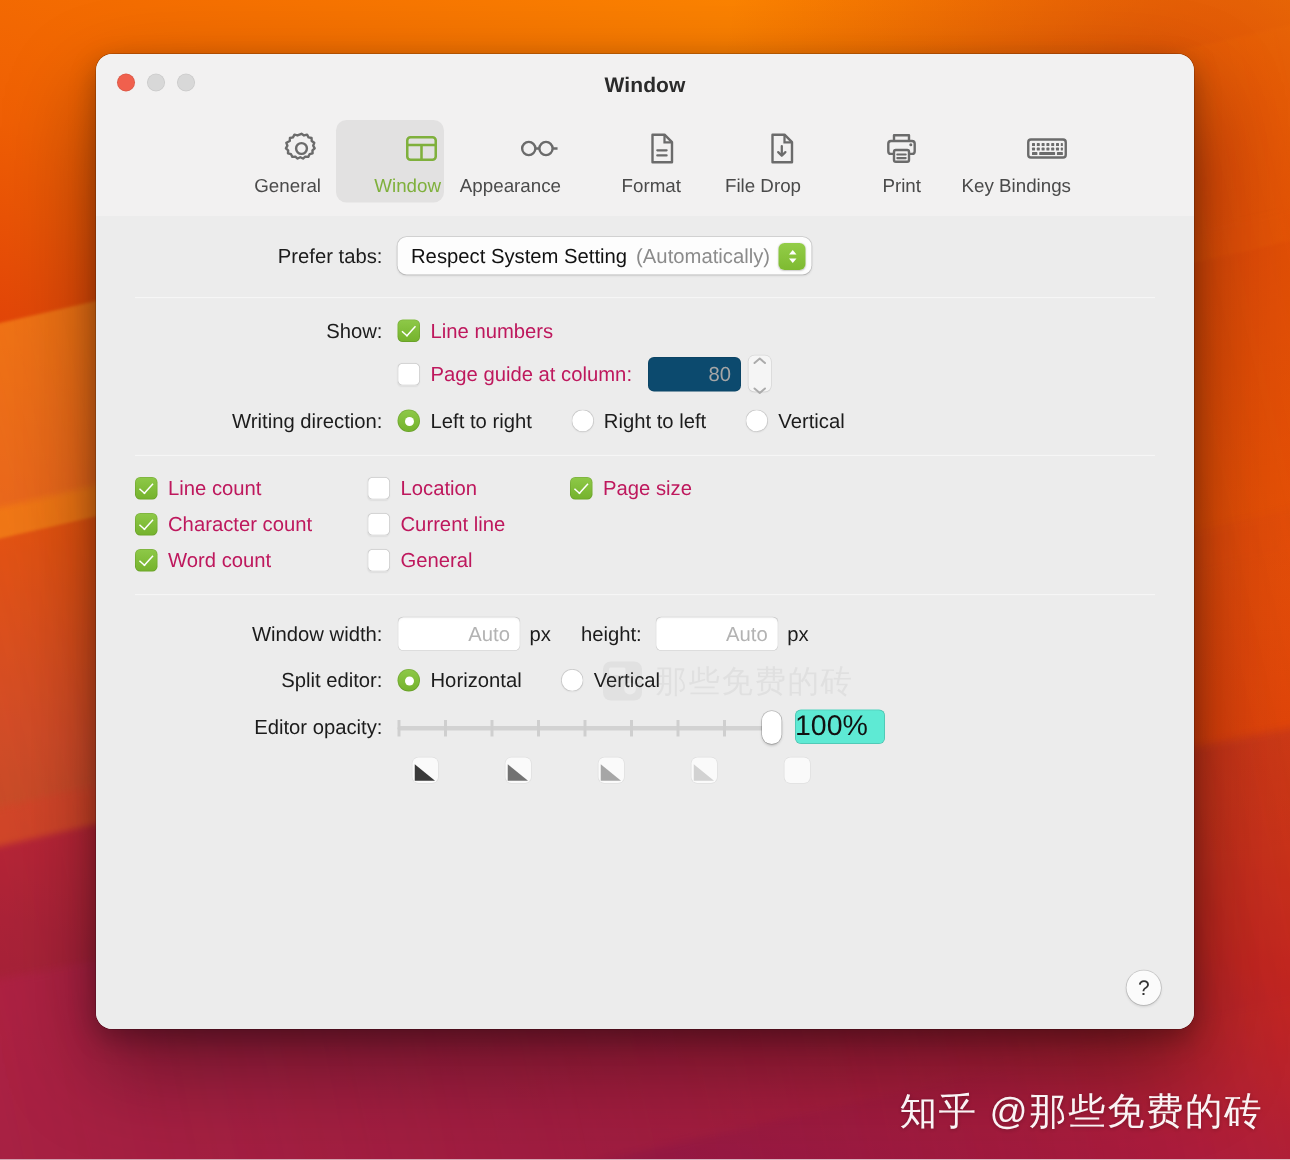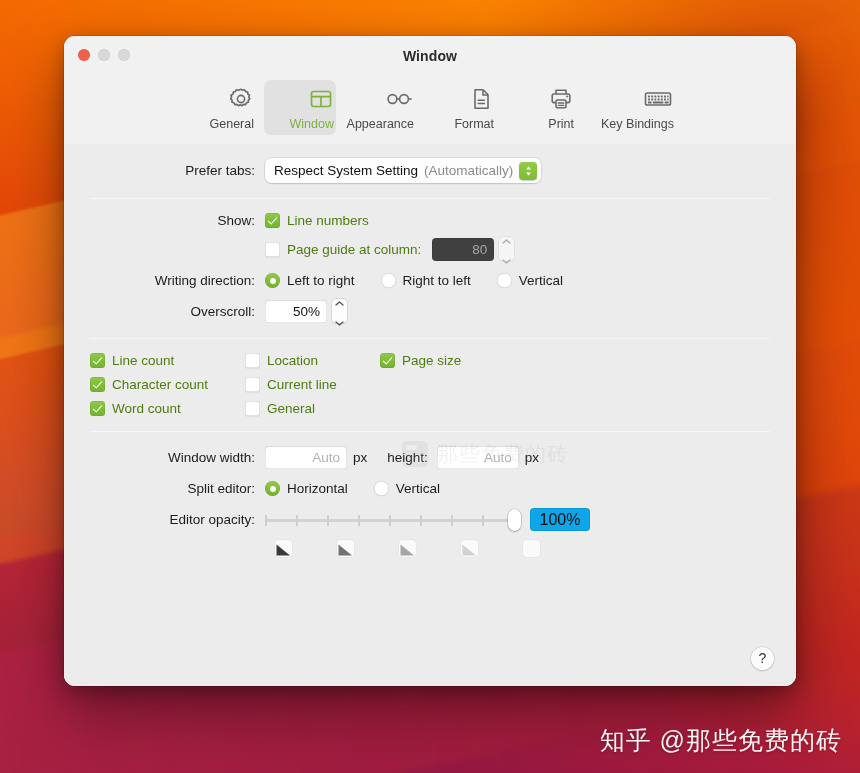--- a/index.html
+++ b/index.html
@@ -207,21 +207,21 @@
     flex: 0 0 auto;
     box-shadow: 0 .5px 1px rgba(0,0,0,.2);
   }
 
   
   .cbx-wrap {
     display: inline-flex;
     align-items: center;
     gap: 7px;
     font-size: 13.5px;
-    color: #4d7c0f;
+    color: #be185d;
     cursor: default;
   }
   .cbx {
     width: 15px; height: 15px;
     border-radius: 3.5px;
     background: #fff;
     box-shadow: inset 0 0 0 .5px rgba(0,0,0,.22), 0 .5px 1px rgba(0,0,0,.06);
     flex: 0 0 auto;
     position: relative;
   }
@@ -274,21 +274,21 @@
     background: #fff;
     border-radius: 4px;
     height: 23px;
     line-height: 23px;
     font-size: 13.5px;
     text-align: right;
     padding: 0 7px;
     box-shadow: inset 0 0 0 .5px rgba(0,0,0,.18), inset 0 1px 1.5px rgba(0,0,0,.06);
     color: #111;
   }
-  .field.disabled { background: #404040; color: #a6a6a6; box-shadow: inset 0 0 0 .5px rgba(0,0,0,.10); }
+  .field.disabled { background: #0c4a6e; color: #a6a6a6; box-shadow: inset 0 0 0 .5px rgba(0,0,0,.10); }
   .field.placeholder { color: #b3b3b3; }
   .w-small { width: 62px; }
   .w-auto  { width: 82px; }
 
   .stepper {
     width: 15px; height: 24px;
     border-radius: 4px;
     background: #fdfdfd;
     box-shadow: 0 0 0 .5px rgba(0,0,0,.16), 0 .5px 1px rgba(0,0,0,.08);
     display: flex; flex-direction: column;
@@ -338,27 +338,27 @@
     position: absolute;
     right: -4px;
     top: -1px;
     width: 13px;
     height: 22px;
     border-radius: 7px;
     background: #fff;
     box-shadow: 0 0 0 .5px rgba(0,0,0,.20), 0 1px 2px rgba(0,0,0,.22);
   }
   .opacity-value {
-    background: #0ea5e9;
+    background: #5eead4;
     border-radius: 4px;
     height: 23px;
     line-height: 23px;
     width: 60px;
-    font-size: 16px;
-    text-align: center;
+    font-size: 19px;
+    text-align: left;
     margin-left: 13px;
     box-shadow: inset 0 0 0 .5px rgba(0,0,0,.18);
     color: #111;
   }
   .swatch-row {
     display: flex;
     margin-left: 185px;
     margin-top: 7px;
   }
   .swatch {
@@ -503,20 +503,30 @@
         <span class="tb-icon">
           <svg width="26" height="26" viewBox="0 0 26 26" fill="none">
             <path class="ic" stroke-width="1.6" stroke-linejoin="round" d="M7 3.8h8l5 5v13.4H7V3.8z"></path>
             <path class="ic" stroke-width="1.5" d="M15 3.9v5h5"></path>
             <path class="ic" stroke-width="1.5" stroke-linecap="round" d="M10.2 14.2h6.2M10.2 17.6h6.2"></path>
           </svg>
         </span>
         <span class="tb-label">Format</span>
       </div>
 
+      <div class="tb-item">
+        <span class="tb-icon">
+          <svg width="26" height="26" viewBox="0 0 26 26" fill="none">
+            <path class="ic" stroke-width="1.6" stroke-linejoin="round" d="M7 3.8h8l5 5v13.4H7V3.8z"></path>
+            <path class="ic" stroke-width="1.5" d="M15 3.9v5h5"></path>
+            <path class="ic" stroke-width="1.5" stroke-linecap="round" stroke-linejoin="round" d="M13.2 11.4v6.4m0 0l-2.4-2.4m2.4 2.4l2.4-2.4"></path>
+          </svg>
+        </span>
+        <span class="tb-label">File Drop</span>
+      </div>
 
       <div class="tb-item">
         <span class="tb-icon">
           <svg width="26" height="26" viewBox="0 0 26 26" fill="none">
             <path class="ic" stroke-width="1.6" stroke-linejoin="round" d="M8 8V4.2h10V8"></path>
             <rect class="ic" x="4.2" y="8" width="17.6" height="8.6" rx="1.8" stroke-width="1.6"></rect>
             <rect class="ic" x="8" y="14" width="10" height="7.8" rx="1.2" stroke-width="1.6" fill="#f2f1f1"></rect>
             <path class="ic" stroke-width="1.4" stroke-linecap="round" d="M10.2 17h5.6M10.2 19.4h5.6"></path>
             <circle cx="19.2" cy="10.5" r="1" fill="#6b6b6b"></circle>
           </svg>
@@ -618,36 +628,20 @@
           <label class="rdo-wrap" style="margin-left:26px">
             <span class="rdo"></span>
             <span>Right to left</span>
           </label>
           <label class="rdo-wrap" style="margin-left:26px">
             <span class="rdo"></span>
             <span>Vertical</span>
           </label>
         </div>
 
-        <div class="row" style="margin-top:11px">
-          <div class="label">Overscroll:</div>
-          <span class="field w-small">50%</span>
-          <span class="stepper">
-            <span class="car">
-              <svg width="9" height="5" viewBox="0 0 9 5" fill="none">
-                  <path d="M1 4L4.5 1L8 4" stroke="#555" stroke-width="1.3" stroke-linecap="round" stroke-linejoin="round"></path>
-                </svg>
-            </span>
-            <span class="car">
-              <svg width="9" height="5" viewBox="0 0 9 5" fill="none">
-                  <path d="M1 1L4.5 4L8 1" stroke="#555" stroke-width="1.3" stroke-linecap="round" stroke-linejoin="round"></path>
-                </svg>
-            </span>
-          </span>
-        </div>
       </div>
 
       <div class="hr"></div>
 
       <div class="section">
         <div style="display:flex">
           <div class="status-grid">
 
             <label class="cbx-wrap">
               <span class="cbx on"></span>

